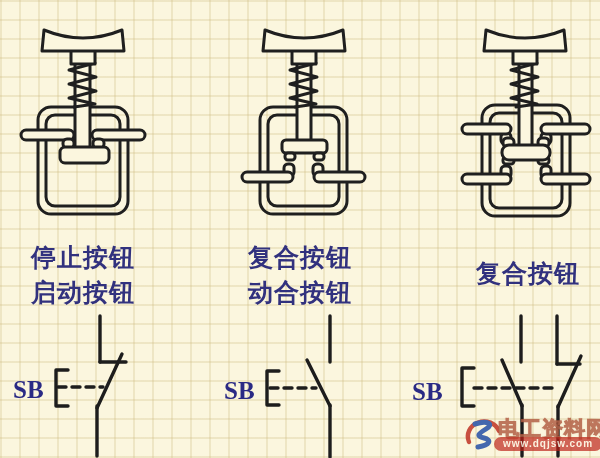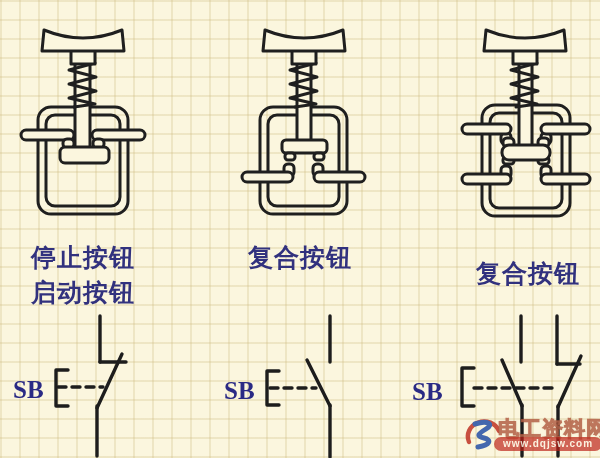--- a/index.html
+++ b/index.html
@@ -98,20 +98,21 @@
     <rect class="fillc" x="87" y="50" width="24" height="14"></rect>
     <path class="fillc" d="M60,30 Q99,46 138,30 L140,51 L58,51 Z"></path>
   </svg>
 
   <div class="label" style="left:7px;top:240px">
     <div>停止按钮</div>
     <div>启动按钮</div>
   </div>
   <div class="label" style="left:224px;top:240px">
     <div>复合按钮</div>
+    <div>动合按钮</div>
   </div>
   <div class="label" style="left:452px;top:256px">
     <div>复合按钮</div>
   </div>
 
   <svg class="sym" style="left:0;top:310px" width="200" height="148" viewBox="0 0 200 148">
     <path d="M100,6 V52"></path>
     <path d="M100,52 H126"></path>
     <path d="M97,98 L122,44"></path>
     <path d="M97,96 V146"></path>

